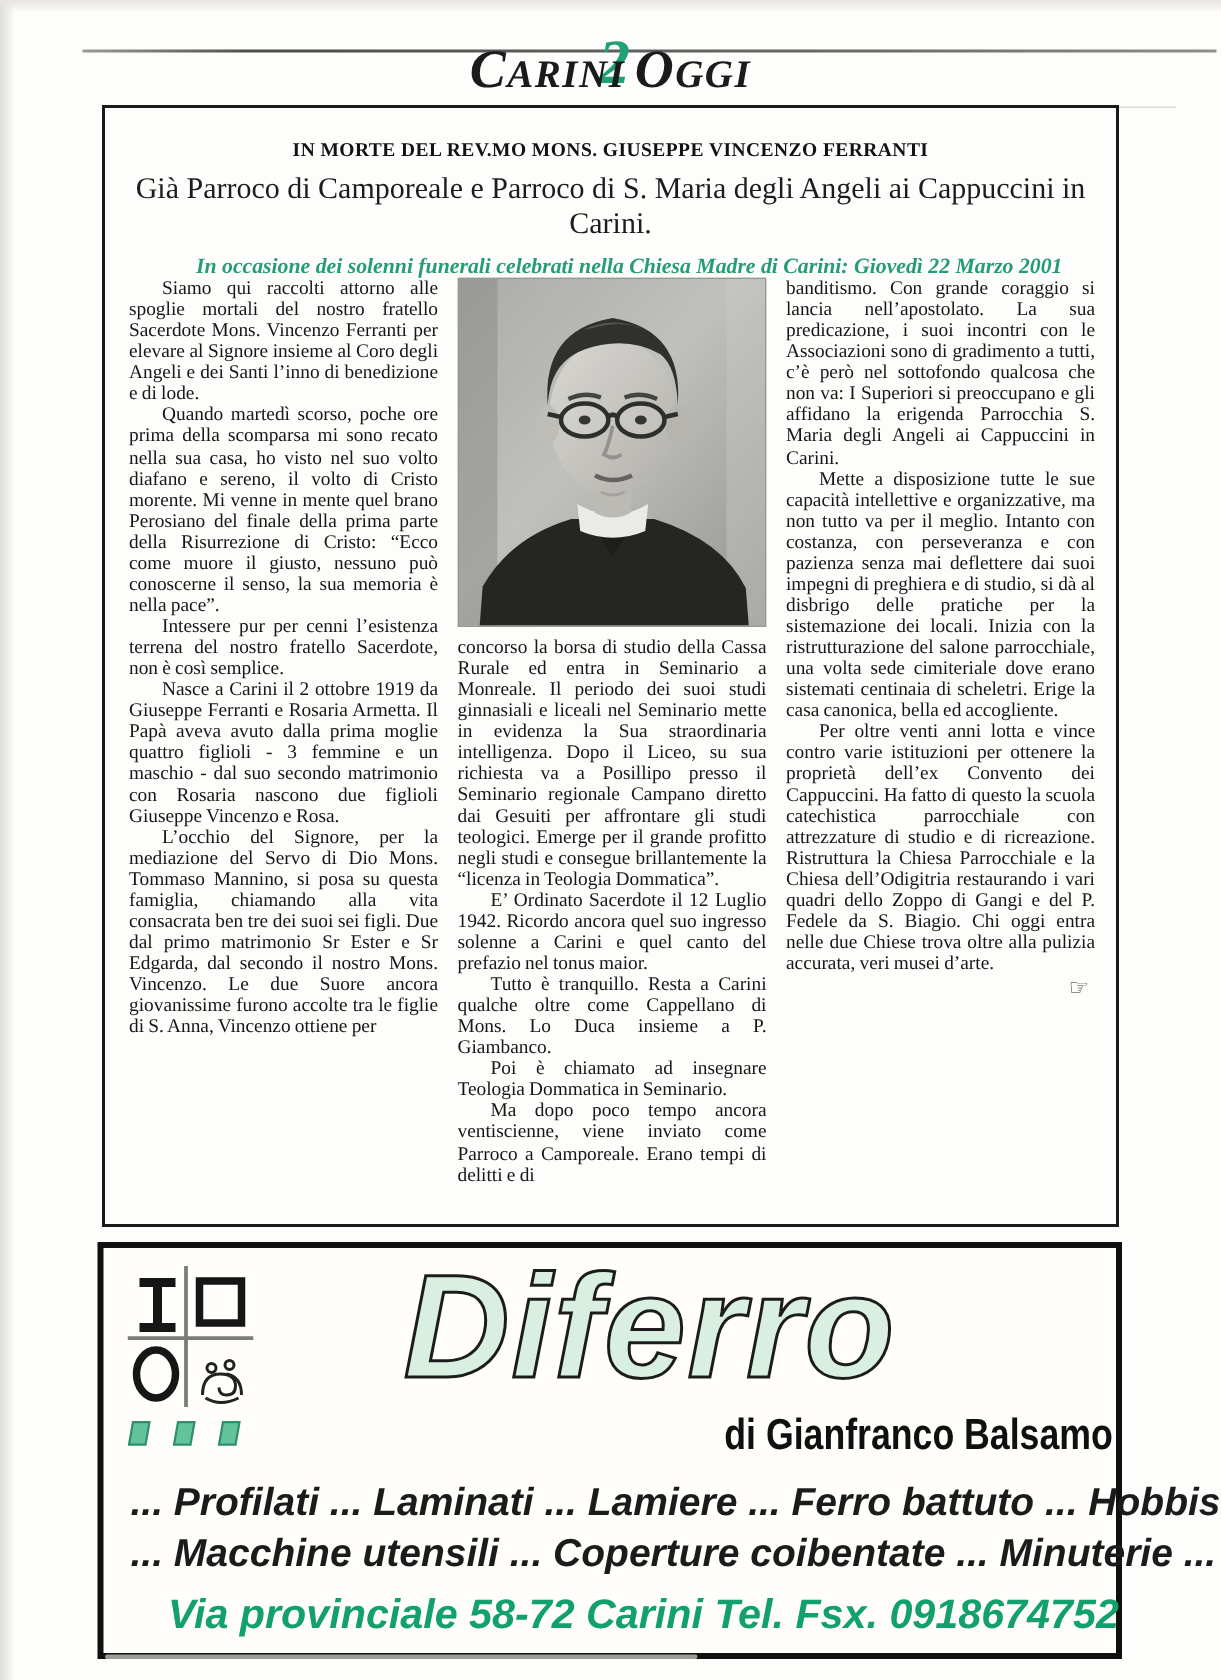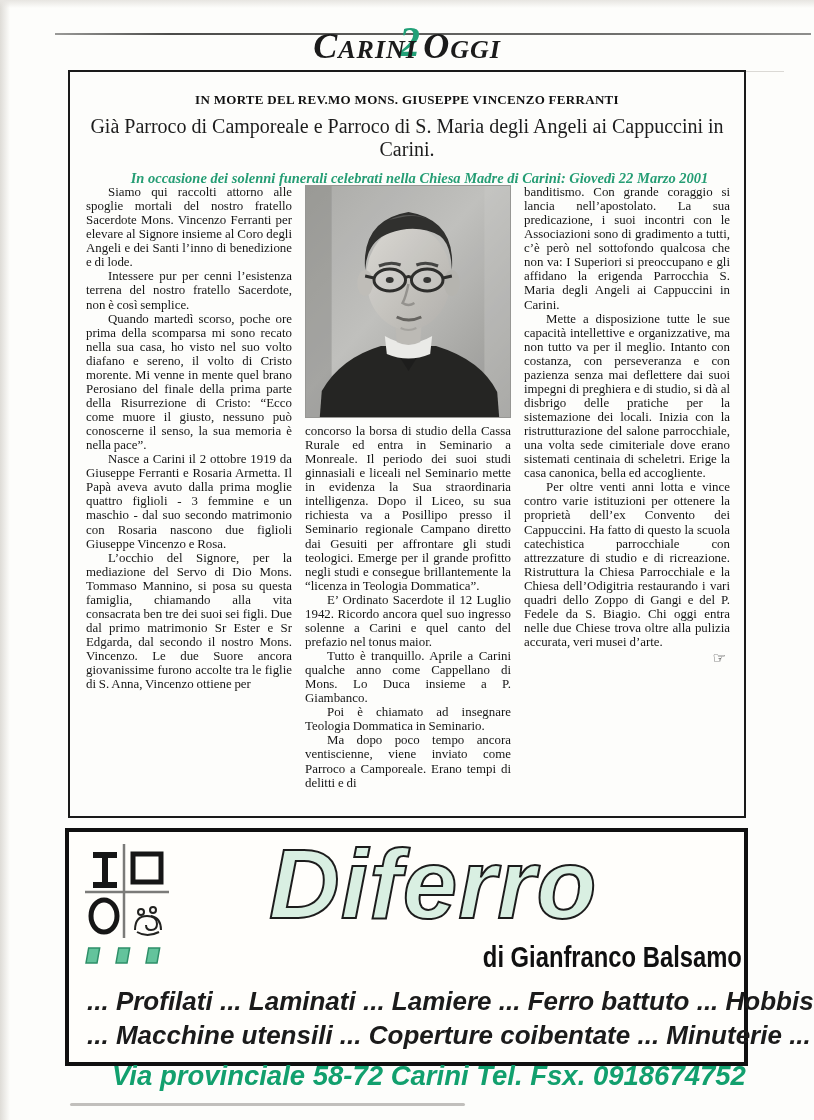--- a/index.html
+++ b/index.html
@@ -41,21 +41,21 @@
     word-spacing:-0.4px;overflow:hidden;hyphens:auto;}
   .col p{margin:0;text-indent:22px;}
   .col p.cont{text-indent:0;}
   .photo-frame{width:100%;height:233px;margin-bottom:6px;border:1px solid #979794;
     box-sizing:border-box;background:#b3b3b0;display:block;}
   .photo-frame svg{display:block;width:100%;height:100%;}
   .cont-mark{display:block;text-align:right;font-family:"DejaVu Sans",sans-serif;
     font-size:15px;color:#222;margin-top:1px;margin-right:4px;}
 
   
-  .ad-box{position:absolute;left:65px;top:828px;width:683px;height:238px;
+  .ad-box{position:absolute;left:65px;top:828px;width:683px;height:278px;
     border:4px solid #101010;background:#fffefb;box-sizing:border-box;}
   .ad-top{position:relative;height:148px;}
   .ad-logo{position:absolute;left:16px;top:12px;}
   .ad-brand{position:absolute;left:200px;top:-4px;
     font-family:"Liberation Sans",sans-serif;font-style:italic;font-weight:bold;
     font-size:98px;line-height:1.15;color:#d9efe2;-webkit-text-stroke:2px #1c1c1c;
     letter-spacing:1px;white-space:nowrap;}
   .ad-owner{position:absolute;right:2px;bottom:6px;
     font-family:"Liberation Sans",sans-serif;font-weight:bold;font-size:29px;color:#101010;
     transform:scaleX(0.82);transform-origin:right center;white-space:nowrap;}
@@ -85,22 +85,22 @@
   </div>
 
   <div class="article-box">
     <div class="article-title">IN MORTE DEL REV.MO MONS. GIUSEPPE VINCENZO FERRANTI</div>
     <div class="article-subtitle">Già Parroco di Camporeale e Parroco di S. Maria degli Angeli ai Cappuccini in Carini.</div>
     <div class="article-occasion">In occasione dei solenni funerali celebrati nella Chiesa Madre di Carini: Giovedì 22 Marzo 2001</div>
 
     <div class="columns">
       <div class="col">
         <p>Siamo qui raccolti attorno alle spoglie mortali del nostro fratello Sacerdote Mons. Vincenzo Ferranti per elevare al Signore insieme al Coro degli Angeli e dei Santi l’inno di benedizione e di lode.</p>
+        <p>Quando martedì scorso, poche ore prima della scomparsa mi sono recato nella sua casa, ho visto nel suo volto diafano e sereno, il volto di Cristo morente. Mi venne in mente quel brano Perosiano del finale della prima parte della Risurrezione di Cristo: “Ecco come muore il giusto, nessuno può conoscerne il senso, la sua memoria è nella pace”.</p>
         <p>Intessere pur per cenni l’esistenza terrena del nostro fratello Sacerdote, non è così semplice.</p>
-        <p>Quando martedì scorso, poche ore prima della scomparsa mi sono recato nella sua casa, ho visto nel suo volto diafano e sereno, il volto di Cristo morente. Mi venne in mente quel brano Perosiano del finale della prima parte della Risurrezione di Cristo: “Ecco come muore il giusto, nessuno può conoscerne il senso, la sua memoria è nella pace”.</p>
         <p>Nasce a Carini il 2 ottobre 1919 da Giuseppe Ferranti e Rosaria Armetta. Il Papà aveva avuto dalla prima moglie quattro figlioli - 3 femmine e un maschio - dal suo secondo matrimonio con Rosaria nascono due figlioli Giuseppe Vincenzo e Rosa.</p>
         <p>L’occhio del Signore, per la mediazione del Servo di Dio Mons. Tommaso Mannino, si posa su questa famiglia, chiamando alla vita consacrata ben tre dei suoi sei figli. Due dal primo matrimonio Sr Ester e Sr Edgarda, dal secondo il nostro Mons. Vincenzo. Le due Suore ancora giovanissime furono accolte tra le figlie di S. Anna, Vincenzo ottiene per</p>
       </div>
 
       <div class="col">
         <span class="photo-frame">
           <svg viewBox="0 0 207 231" preserveAspectRatio="none">
             <defs>
               <linearGradient id="bgG" x1="0" y1="0" x2="1" y2="1">
                 <stop offset="0" stop-color="#a7a7a4"></stop>
@@ -144,21 +144,21 @@
 
             <path d="M104,98 Q101,112 98,117 Q104,121 110,117" stroke="#8f8d88" stroke-width="2.5" fill="none"></path>
             <path d="M92,131 Q104,137 117,131" stroke="#5d5b57" stroke-width="3" fill="none"></path>
             <path d="M96,142 Q104,146 112,142" stroke="#a09e99" stroke-width="2" fill="none"></path>
 
             <rect x="0" y="0" width="207" height="231" fill="#ffffff" opacity="0.05"></rect>
           </svg>
         </span>
         <p class="cont">concorso la borsa di studio della Cassa Rurale ed entra in Seminario a Monreale.  Il periodo dei suoi studi ginnasiali e liceali nel Seminario mette in evidenza la Sua straordinaria intelligenza. Dopo il Liceo, su sua richiesta va a Posillipo presso il Seminario regionale Campano diretto dai Gesuiti per affrontare gli studi teologici. Emerge per il grande profitto negli studi e consegue brillantemente la “licenza in Teologia Dommatica”.</p>
         <p>E’ Ordinato Sacerdote il 12 Luglio 1942. Ricordo ancora quel suo ingresso solenne a Carini e quel canto del prefazio nel tonus maior.</p>
-        <p>Tutto è tranquillo. Aprile a Carini qualche anno come Cappellano di Mons. Lo Duca insieme a P. Giambanco.</p>
+        <p>Tutto è tranquillo. Resta a Carini qualche oltre come Cappellano di Mons. Lo Duca insieme a P. Giambanco.</p>
         <p>Poi è chiamato ad insegnare Teologia Dommatica in Seminario.</p>
         <p>Ma dopo poco tempo ancora ventiscienne, viene inviato come Parroco a Camporeale. Erano tempi di delitti e di</p>
       </div>
 
       <div class="col">
         <p class="cont">banditismo. Con grande coraggio si lancia nell’apostolato. La sua predicazione, i suoi incontri con le Associazioni sono di gradimento a tutti, c’è però nel sottofondo qualcosa che non va: I Superiori si preoccupano e gli affidano la erigenda Parrocchia S. Maria degli Angeli ai Cappuccini in Carini.</p>
         <p>Mette a disposizione tutte le sue capacità intellettive e organizzative, ma non tutto va per il meglio. Intanto con costanza, con perseveranza e  con pazienza senza mai deflettere dai suoi impegni di preghiera e di studio, si dà al disbrigo delle pratiche per la sistemazione dei locali. Inizia con la ristrutturazione del salone parrocchiale, una volta sede cimiteriale dove erano sistemati centinaia di scheletri. Erige la casa canonica, bella ed accogliente.</p>
         <p>Per oltre venti anni lotta e vince contro varie istituzioni per ottenere la proprietà dell’ex Convento dei Cappuccini. Ha fatto di questo la scuola catechistica parrocchiale con attrezzature di studio e di ricreazione. Ristruttura la Chiesa Parrocchiale e la Chiesa dell’Odigitria restaurando i  vari quadri dello Zoppo di Gangi e del P. Fedele da S. Biagio. Chi oggi entra nelle due Chiese trova oltre alla pulizia accurata, veri musei d’arte.</p>
         <span class="cont-mark">☞</span>
       </div>

